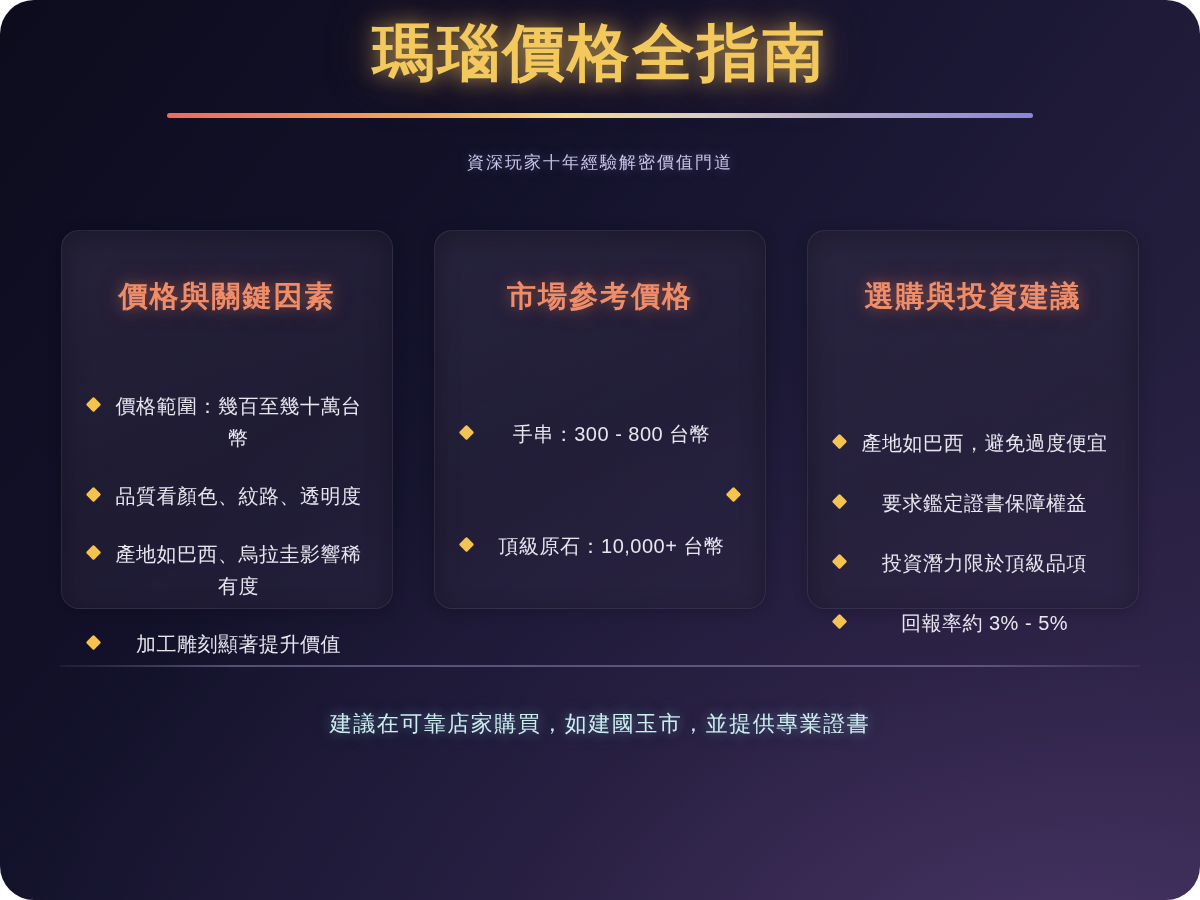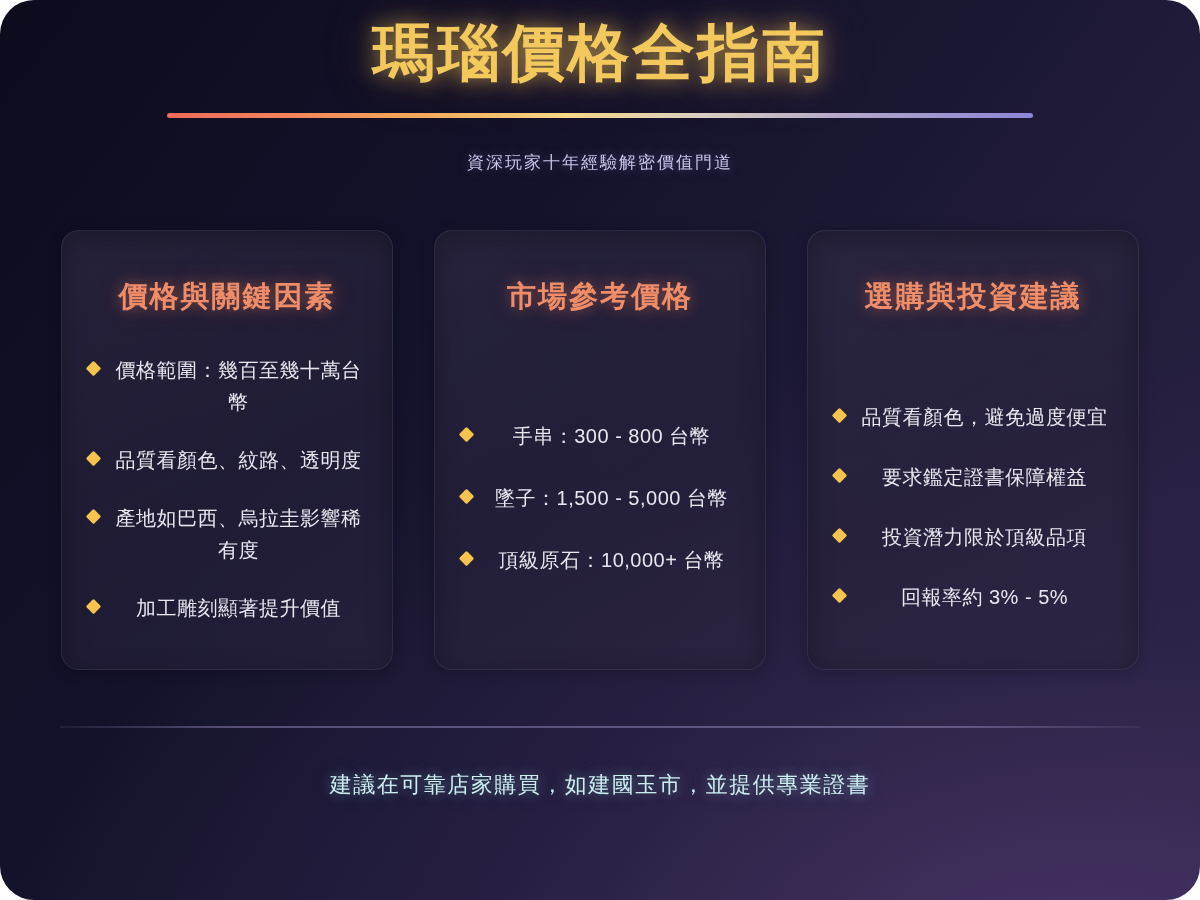--- a/index.html
+++ b/index.html
@@ -68,29 +68,30 @@
   
   .cards {
     display: flex;
     justify-content: center;
     gap: 41px;
     margin-top: 56px;
   }
 
   .card {
     width: 332px;
-    height: 440px;
+    height: 379px;
     border-radius: 18px;
     background: linear-gradient(155deg, rgba(47,42,68,0.72) 0%, rgba(40,35,60,0.62) 55%, rgba(44,38,66,0.55) 100%);
     border: 1px solid rgba(126,114,166,0.13);
     box-shadow: 0 6px 26px rgba(0,0,0,0.28) inset, 0 2px 14px rgba(0,0,0,0.22);
     padding: 46px 20px 24px;
     display: flex;
     flex-direction: column;
     align-items: center;
+    gap: 44px;
   }
 
   .card-title {
     font-size: 29px;
     font-weight: 700;
     letter-spacing: 2px;
     color: #f08d69;
     text-align: center;
     text-shadow: 0 0 14px rgba(240,130,95,0.40), 0 0 30px rgba(235,110,80,0.18);
   }
@@ -194,35 +195,34 @@
 
     <section class="card card--prices">
       <h2 class="card-title">市場參考價格</h2>
       <ul class="bullets">
         <li class="bullet">
           <span class="bullet-marker"></span>
           <span class="bullet-text">手串：300 - 800 台幣</span>
         </li>
         <li class="bullet">
           <span class="bullet-marker"></span>
-          <span class="bullet-text">墜子：1,500 - 5,000 台幣</span>
         </li>
         <li class="bullet">
           <span class="bullet-marker"></span>
           <span class="bullet-text">頂級原石：10,000+ 台幣</span>
         </li>
       </ul>
     </section>
 
     <section class="card card--advice">
       <h2 class="card-title">選購與投資建議</h2>
       <ul class="bullets">
         <li class="bullet">
           <span class="bullet-marker"></span>
-          <span class="bullet-text">品質看顏色，避免過度便宜</span>
+          <span class="bullet-text">產地如巴西，避免過度便宜</span>
         </li>
         <li class="bullet">
           <span class="bullet-marker"></span>
           <span class="bullet-text">要求鑑定證書保障權益</span>
         </li>
         <li class="bullet">
           <span class="bullet-marker"></span>
           <span class="bullet-text">投資潛力限於頂級品項</span>
         </li>
         <li class="bullet">

